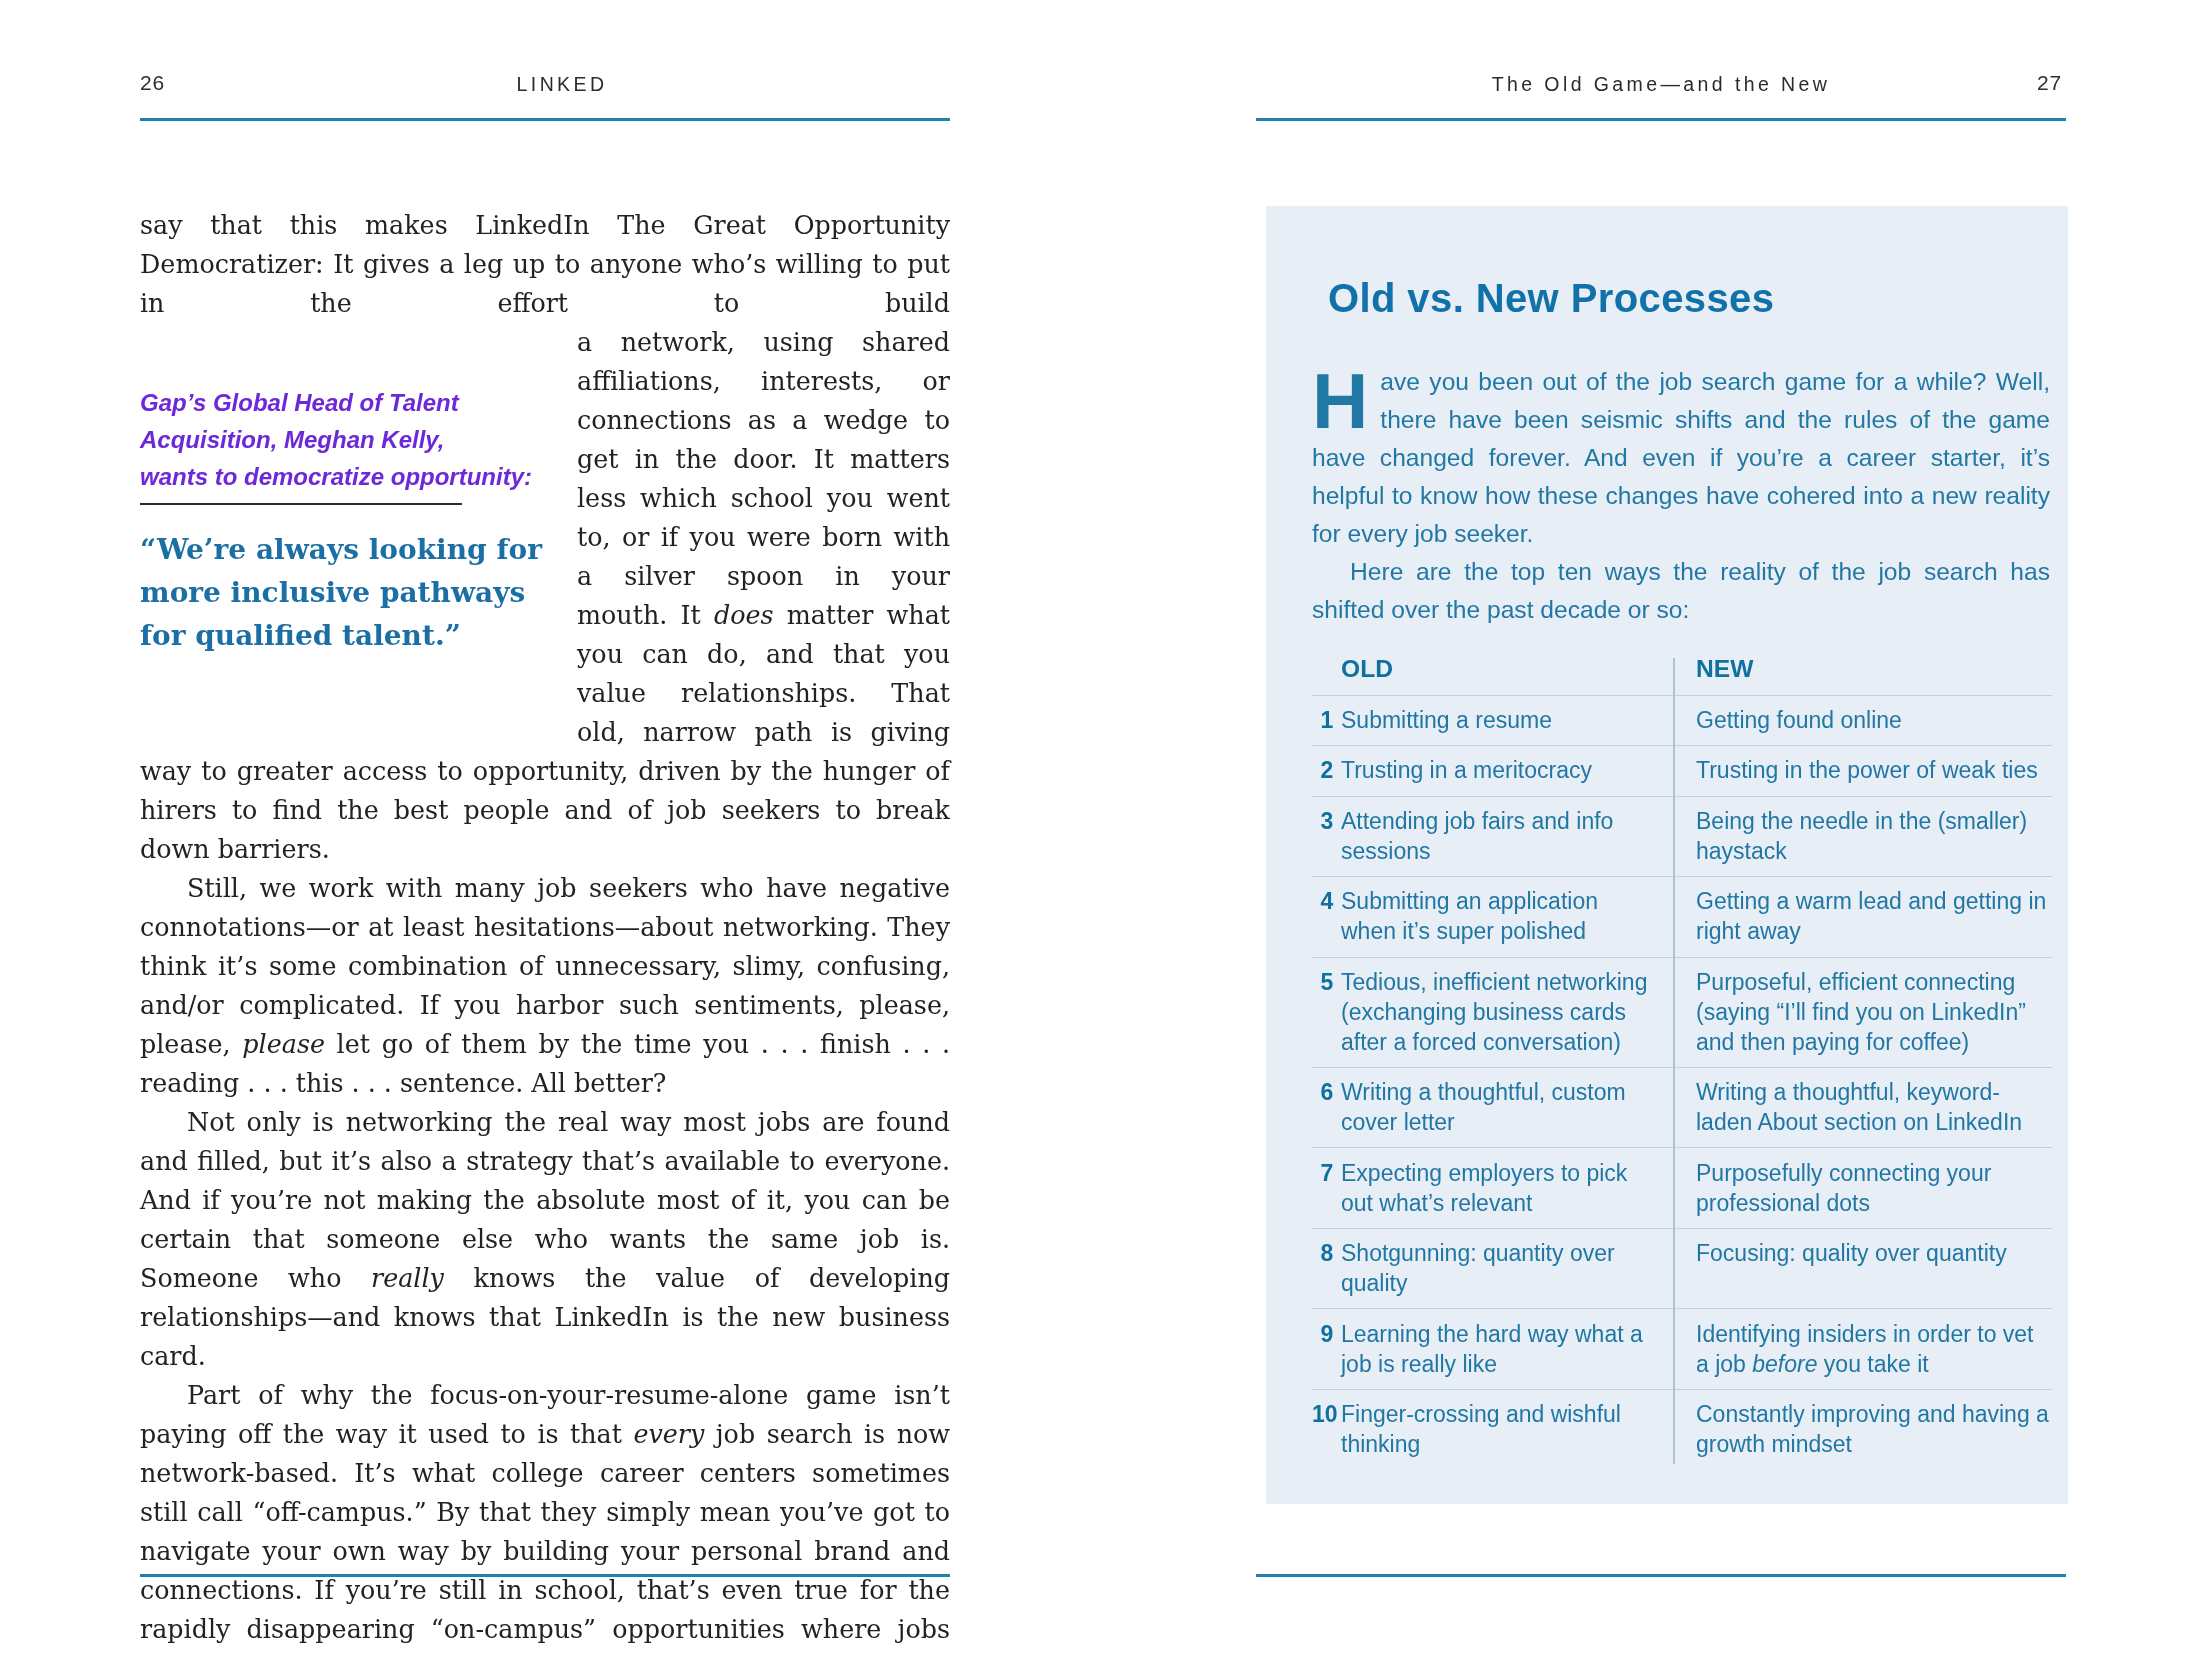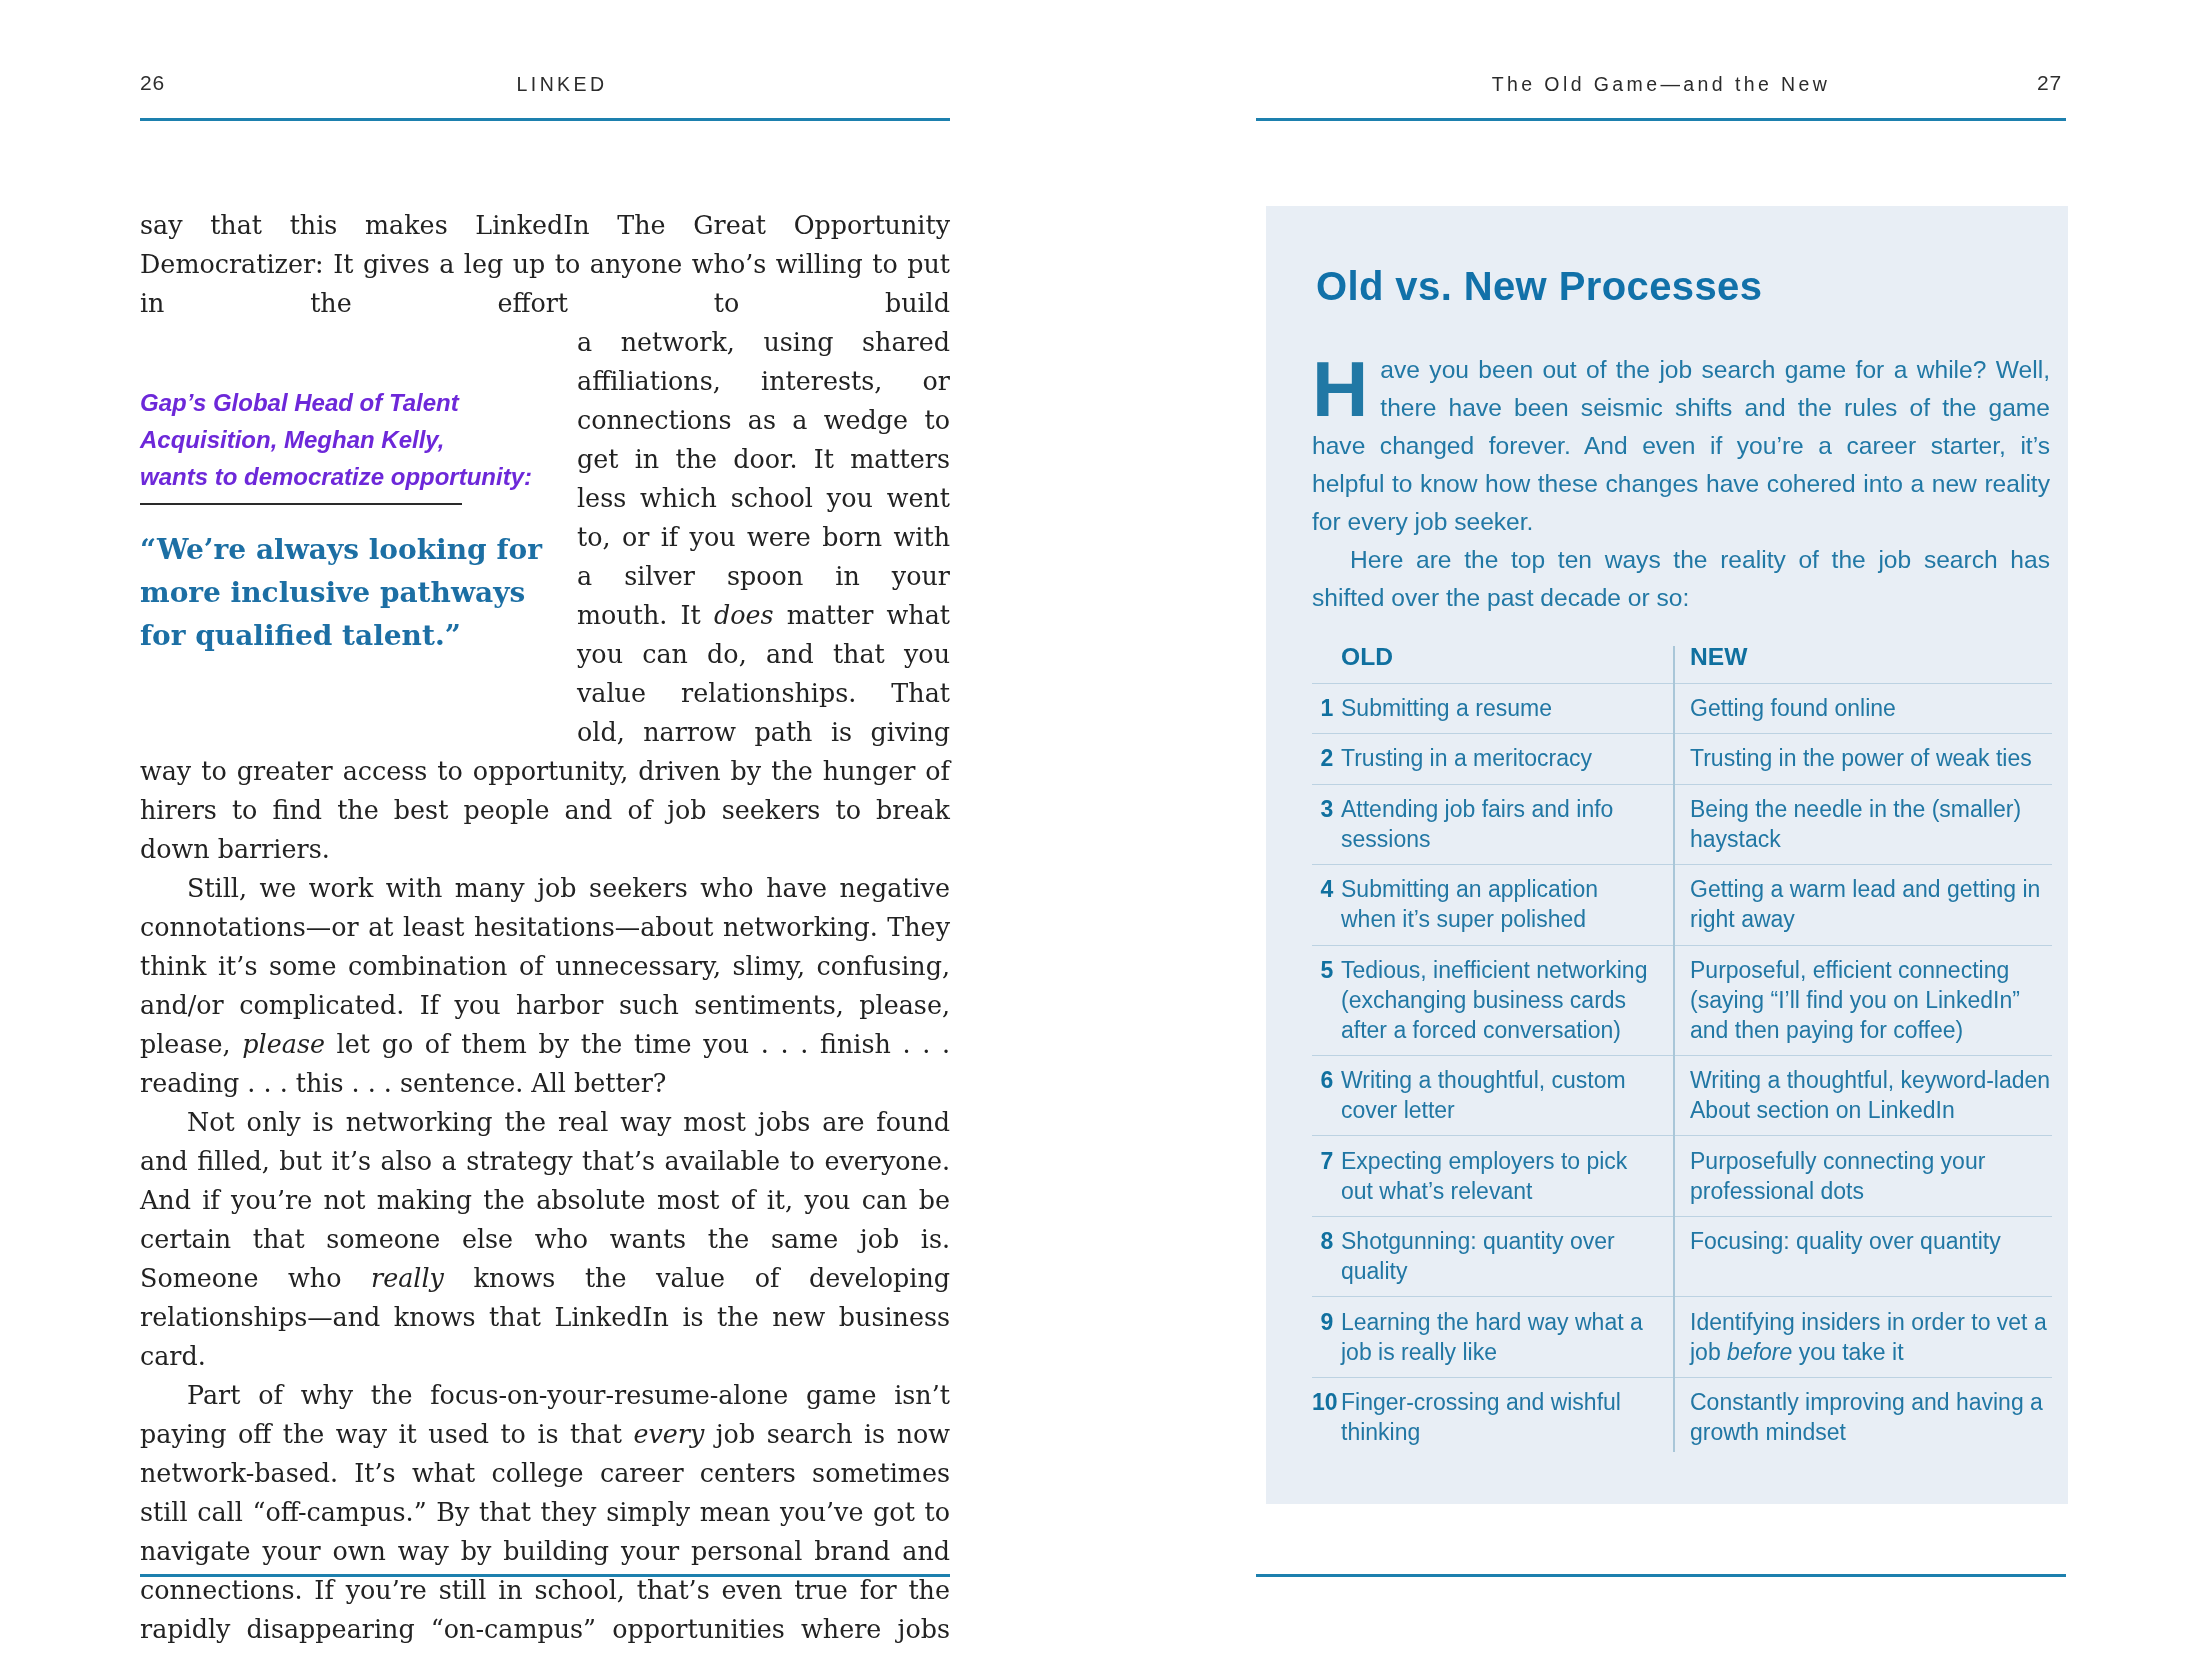--- a/index.html
+++ b/index.html
@@ -61,21 +61,21 @@
     font-family:"DejaVu Serif", serif; font-weight:bold;
     font-size:28px; line-height:43px; color:#1c6fa4; white-space:nowrap;
   }
 
   
   .feature-box {
     position:absolute; left:163px; top:206px; width:802px; height:1298px;
     background:#e8eef5; box-sizing:border-box; padding:54px 20.4px 0 46px;
   }
   .box-title {
-    margin:4px; font-family:"Liberation Sans", sans-serif; font-weight:bold;
+    margin:16px; font-family:"Liberation Sans", sans-serif; font-weight:bold;
     font-size:40px; letter-spacing:0.4px; color:#1171a9;
   }
   .box-intro, .box-intro2 {
     width:738px; font-family:"Liberation Sans", sans-serif;
     font-size:24.6px; line-height:38px; color:#2178a5; text-align:justify;
   }
   .box-intro  { margin:42px 0 0 0; }
   .box-intro2 { margin:0; text-indent:38px; }
   .dropcap {
     float:left; font-weight:bold; font-size:78px; line-height:66px;
@@ -90,21 +90,21 @@
   .t-head {
     display:grid; grid-template-columns:29px 332px 1fr;
     font-weight:bold; font-size:24.6px; color:#10709f; padding-bottom:10.2px;
   }
   .t-row {
     display:grid; grid-template-columns:29px 332px 1fr;
     border-top:1.7px solid #bcd2e2; padding:9.3px 0 10.2px 0;
   }
   .t-num { font-weight:bold; text-align:right; padding-right:7.6px; color:#10709f; }
   .t-old { padding-right:17px; }
-  .t-new, .new-h { padding-left:17px; }
+  .t-new, .new-h { padding-left:23px; }
   .v-divider {
     position:absolute; left:361px; top:3.4px; bottom:5.1px; width:1.7px;
     background:#a9c6d8;
   }
 </style>
 </head>
 <body>
 
 <section class="page page-left">
   <span class="folio folio-left">26</span>

